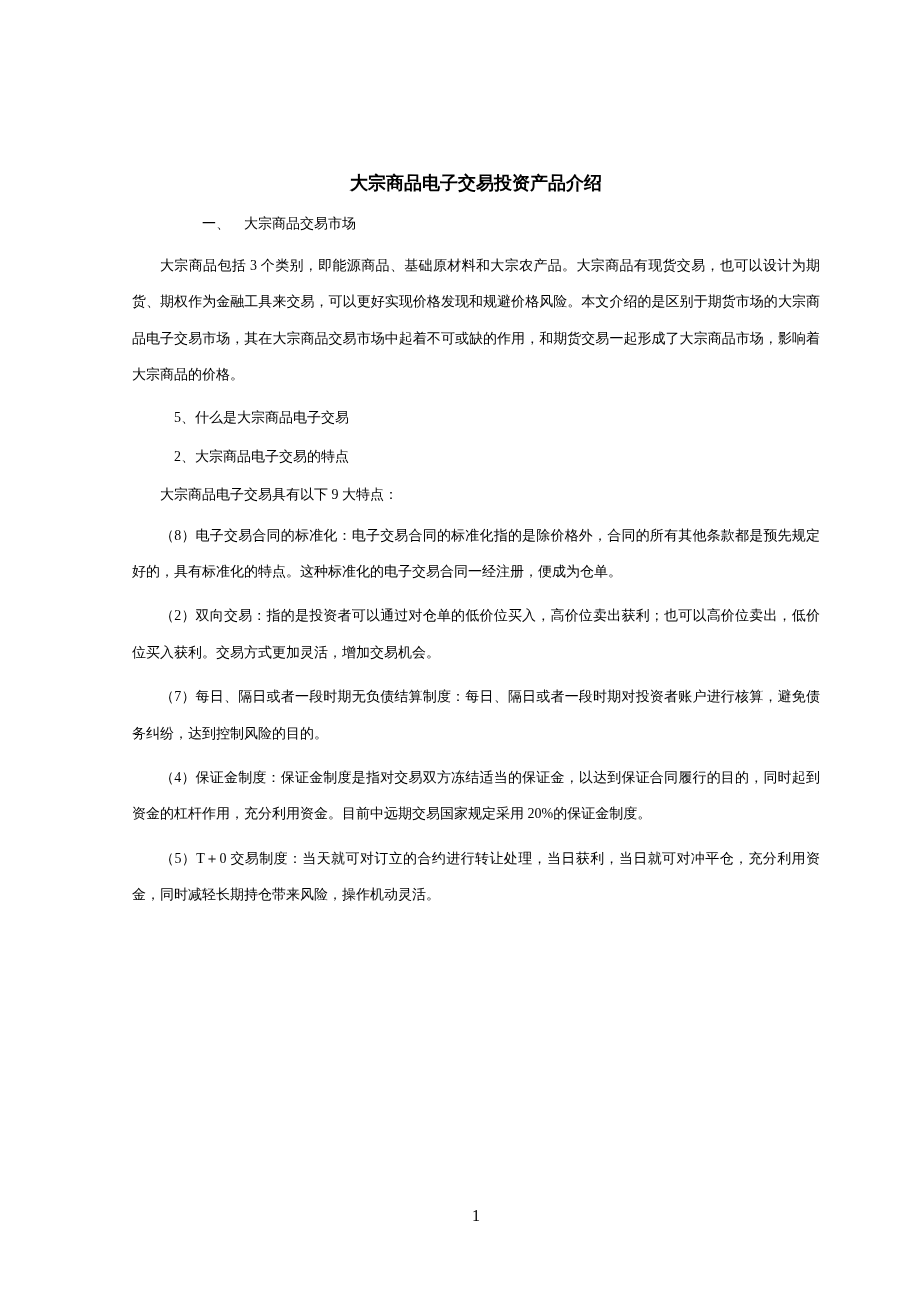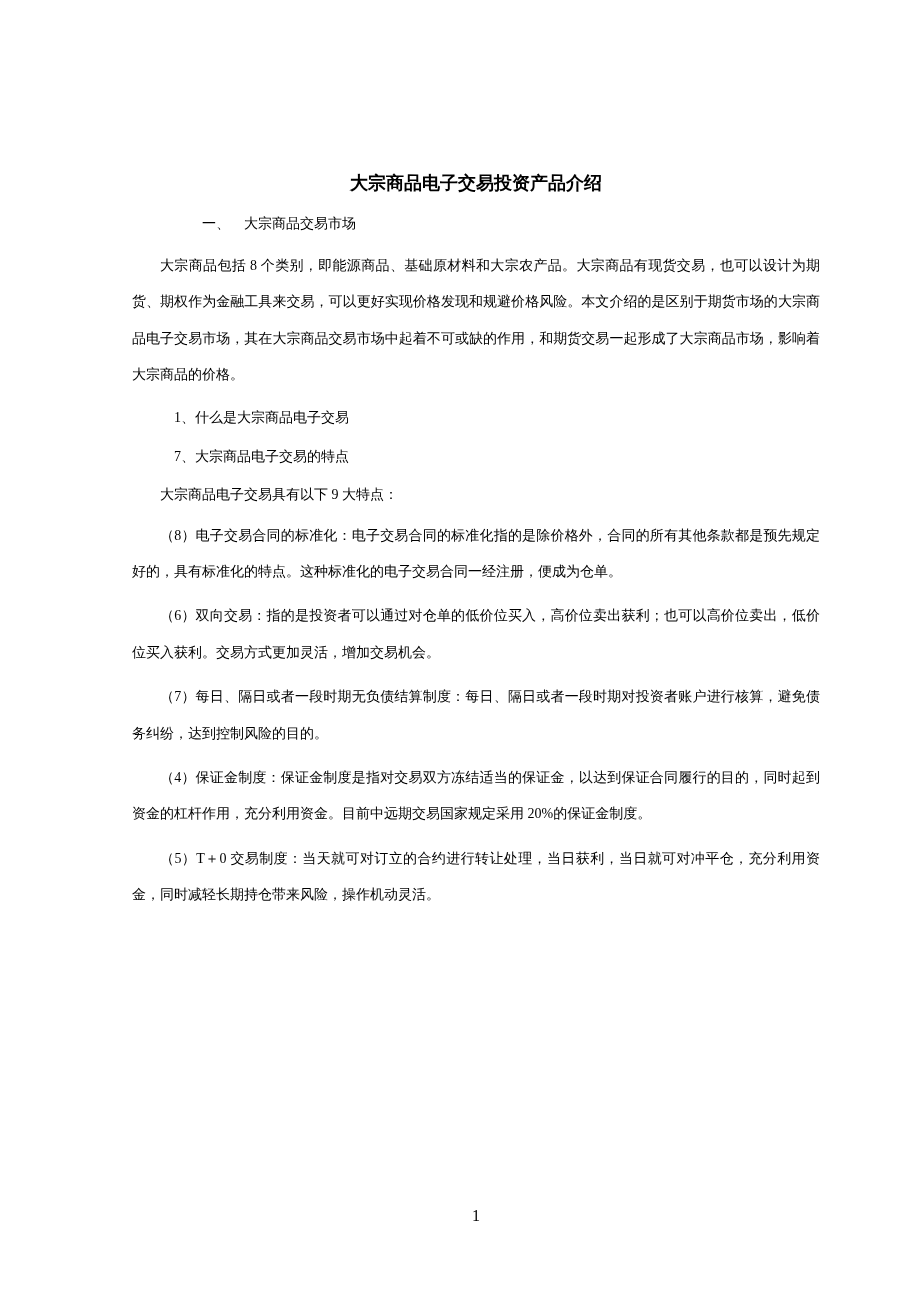--- a/index.html
+++ b/index.html
@@ -46,32 +46,32 @@
   }
 </style>
 </head>
 <body>
 
 <div class="page">
   <h1 class="doc-title">大宗商品电子交易投资产品介绍</h1>
 
   <p class="para p-section">一、　大宗商品交易市场</p>
 
-  <p class="para p-body">大宗商品包括 8 个类别，即能源商品、基础原材料和大宗农产品。大宗商品有现货交易，也可以设计为期货、期权作为金融工具来交易，可以更好实现价格发现和规避价格风险。本文介绍的是区别于期货市场的大宗商品电子交易市场，其在大宗商品交易市场中起着不可或缺的作用，和期货交易一起形成了大宗商品市场，影响着大宗商品的价格。</p>
+  <p class="para p-body">大宗商品包括 3 个类别，即能源商品、基础原材料和大宗农产品。大宗商品有现货交易，也可以设计为期货、期权作为金融工具来交易，可以更好实现价格发现和规避价格风险。本文介绍的是区别于期货市场的大宗商品电子交易市场，其在大宗商品交易市场中起着不可或缺的作用，和期货交易一起形成了大宗商品市场，影响着大宗商品的价格。</p>
 
-  <p class="para p-num">1、什么是大宗商品电子交易</p>
+  <p class="para p-num">5、什么是大宗商品电子交易</p>
 
 
-  <p class="para p-num">7、大宗商品电子交易的特点</p>
+  <p class="para p-num">2、大宗商品电子交易的特点</p>
 
   <p class="para p-lead">大宗商品电子交易具有以下 9 大特点：</p>
 
   <p class="para p-item">（8）电子交易合同的标准化：电子交易合同的标准化指的是除价格外，合同的所有其他条款都是预先规定好的，具有标准化的特点。这种标准化的电子交易合同一经注册，便成为仓单。</p>
 
-  <p class="para p-item">（6）双向交易：指的是投资者可以通过对仓单的低价位买入，高价位卖出获利；也可以高价位卖出，低价位买入获利。交易方式更加灵活，增加交易机会。</p>
+  <p class="para p-item">（2）双向交易：指的是投资者可以通过对仓单的低价位买入，高价位卖出获利；也可以高价位卖出，低价位买入获利。交易方式更加灵活，增加交易机会。</p>
 
   <p class="para p-item">（7）每日、隔日或者一段时期无负债结算制度：每日、隔日或者一段时期对投资者账户进行核算，避免债务纠纷，达到控制风险的目的。</p>
 
   <p class="para p-item">（4）保证金制度：保证金制度是指对交易双方冻结适当的保证金，以达到保证合同履行的目的，同时起到资金的杠杆作用，充分利用资金。目前中远期交易国家规定采用 20%的保证金制度。</p>
 
   <p class="para p-item">（5）T＋0 交易制度：当天就可对订立的合约进行转让处理，当日获利，当日就可对冲平仓，充分利用资金，同时减轻长期持仓带来风险，操作机动灵活。</p>
 
   <div class="page-number">1</div>
 </div>
 

